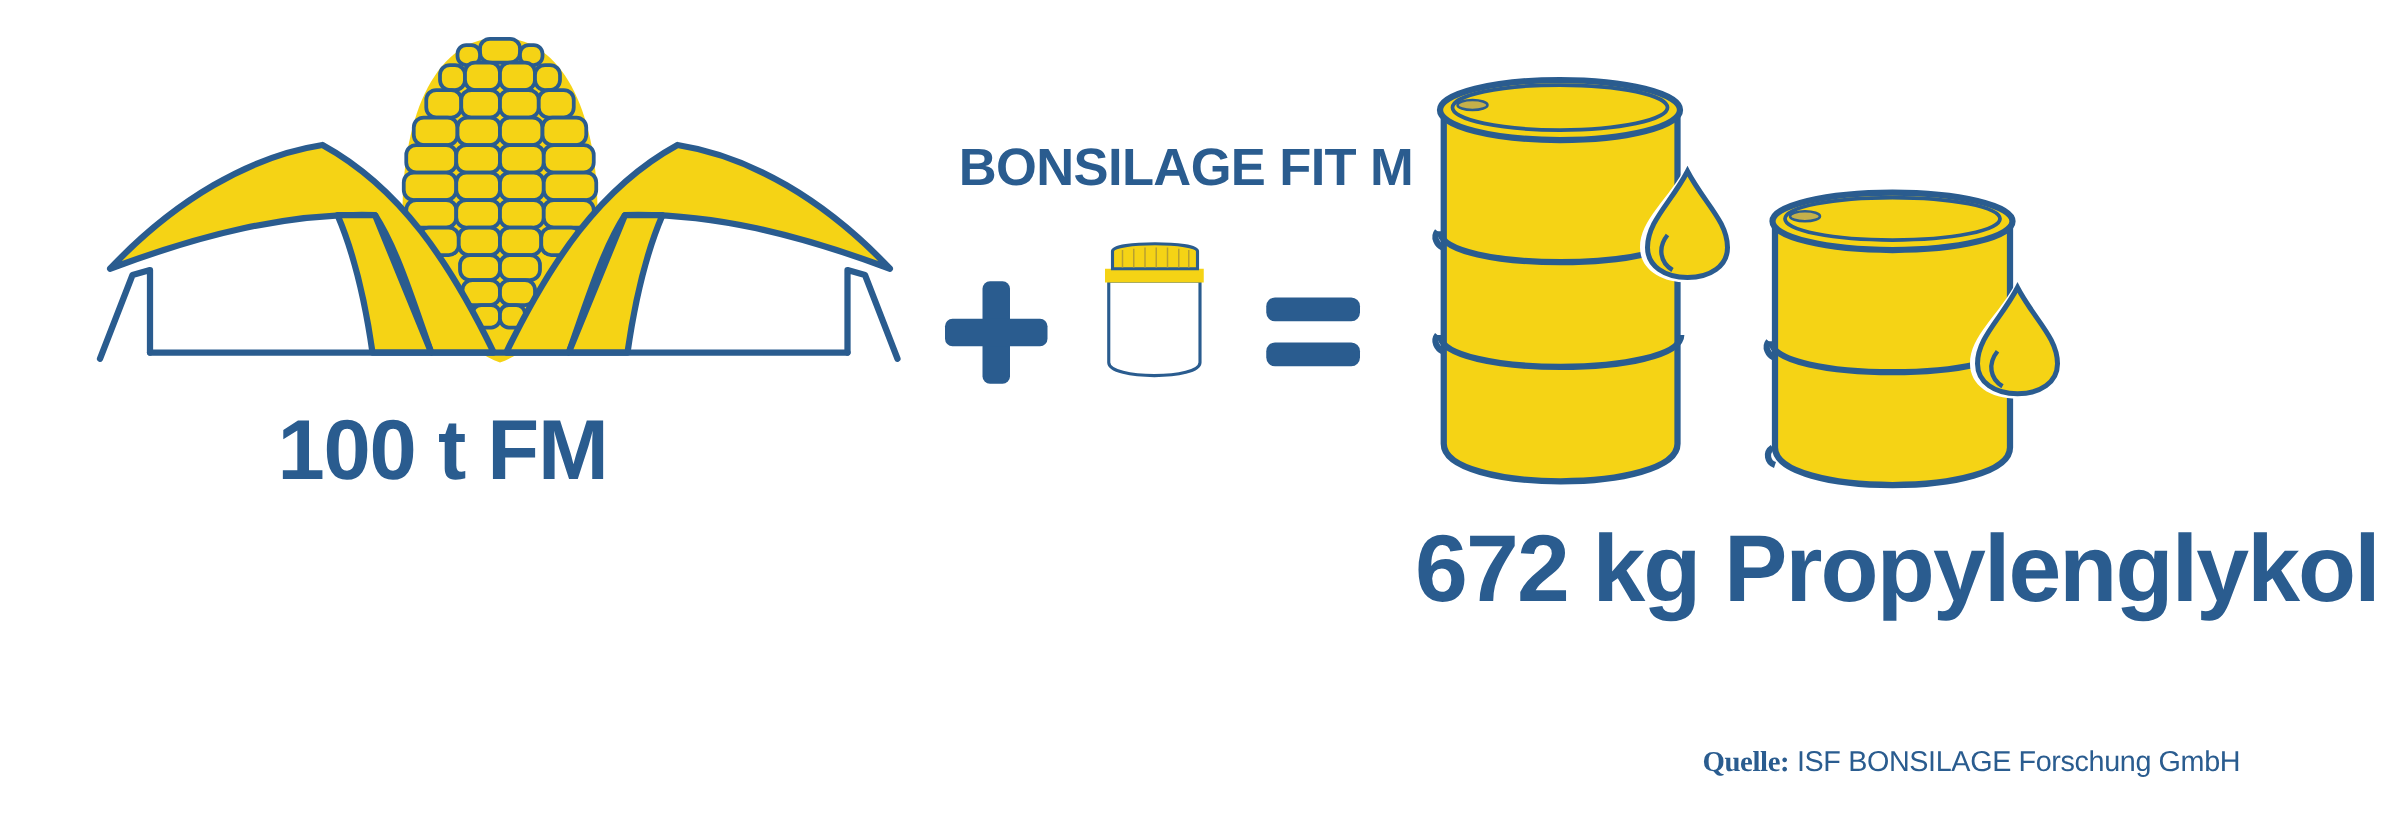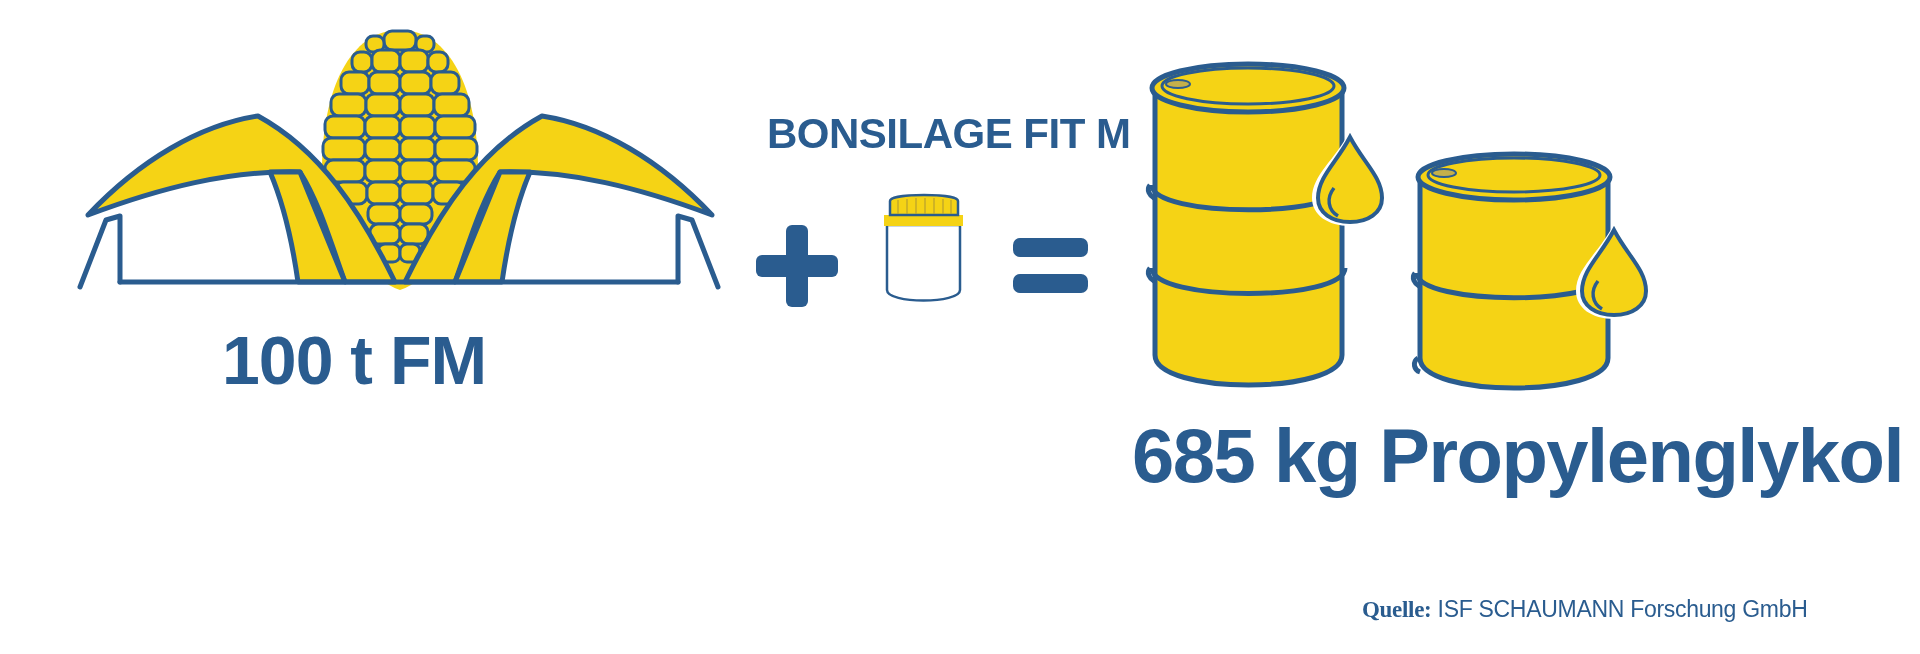--- a/index.html
+++ b/index.html
@@ -139,17 +139,17 @@
 
   <g>
     <path d="M1614,224 C1629,253 1652,268 1652,291 C1652,308 1636,319 1614,319 C1592,319 1576,308 1576,291 C1576,268 1599,253 1614,224 Z" fill="#FFFFFF"></path>
     <path d="M1614,230 C1627,255 1646,270 1646,291 C1646,306 1632,315 1614,315 C1596,315 1582,306 1582,291 C1582,270 1601,255 1614,230 Z" fill="#F5D315" stroke="#2A5C8F" stroke-width="4"></path>
     <path d="M1598,281 C1590,291 1592,303 1602,309" fill="none" stroke="#2A5C8F" stroke-width="3.5"></path>
   </g>
 </svg>
 
 <div id="silo-label" class="abs txt">100 t FM</div>
 <div id="product-label" class="abs txt">BONSILAGE FIT M</div>
-<div id="result-label" class="abs txt">685 kg Propylenglykol</div>
+<div id="result-label" class="abs txt">672 kg Propylenglykol</div>
 <div id="source" class="abs txt">
   <b>Quelle:</b>
-  <span>ISF SCHAUMANN Forschung GmbH</span>
+  <span>ISF BONSILAGE Forschung GmbH</span>
 </div>
 
 </body></html>

